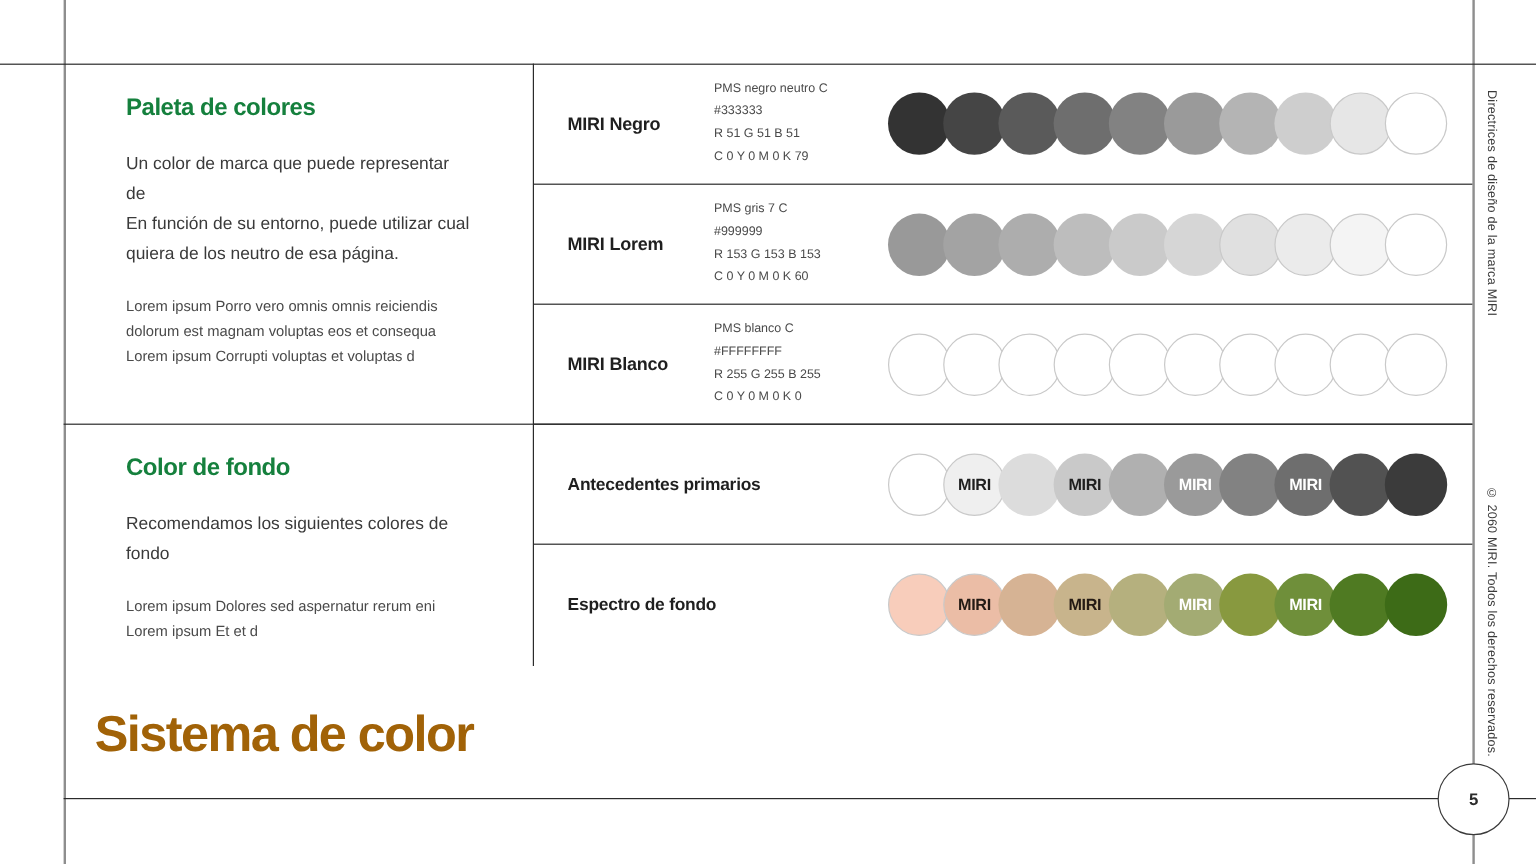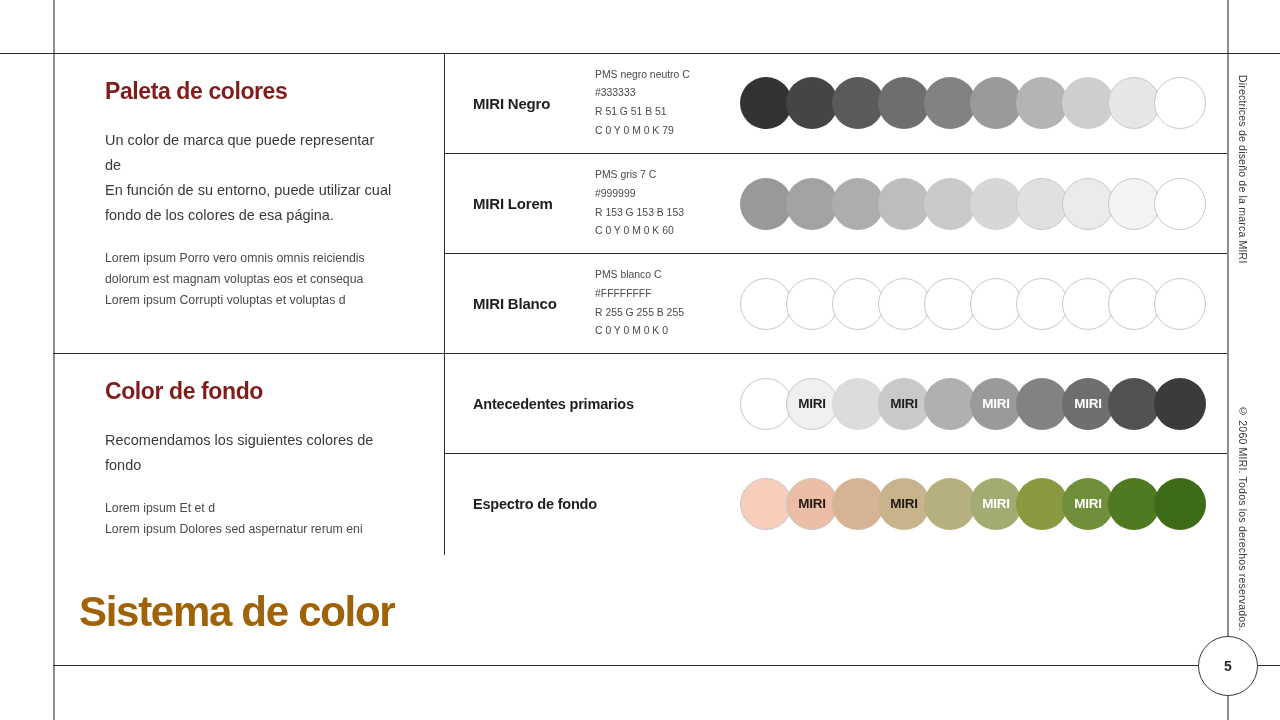--- a/index.html
+++ b/index.html
@@ -27,22 +27,22 @@
   .col-right{position:absolute;left:391px;top:0;width:783px;height:502px;
              border-left:1px solid #2b2b2b;box-sizing:border-box;}
 
   .divider-mid{position:absolute;left:0;top:300px;width:1174px;height:1px;background:#2b2b2b;}
 
   
   .block{padding:0 26px;}
   .block-a{position:absolute;top:26px;left:0;width:391px;box-sizing:border-box;}
   .block-b{position:absolute;top:326px;left:0;width:391px;box-sizing:border-box;}
   h2.sec-title{
-    font-size:23px;font-weight:700;letter-spacing:-.4px;
-    color:#7f1d1d;margin:0 0 24px 0;line-height:1.1;
+    font-size:20px;font-weight:700;letter-spacing:-.4px;
+    color:#15803d;margin:0 0 24px 0;line-height:1.1;
   }
   .lead{font-size:14.5px;line-height:1.72;color:#3a3a3a;margin:0 0 20px 0;}
   .lead span{display:block;}
   .fine{font-size:12.3px;line-height:1.72;color:#4a4a4a;margin:0;}
   .fine span{display:block;}
 
   
   .srow{position:relative;width:100%;box-sizing:border-box;display:flex;align-items:center;}
   .srow + .srow{border-top:1px solid #2b2b2b;}
   .srow-tall{height:100px;}
@@ -113,39 +113,39 @@
     <div class="split">
 
       <div class="col-left">
 
         <div class="block block-a">
           <div class="block">
             <h2 class="sec-title">Paleta de colores</h2>
             <p class="lead">
               <span>Un color de marca que puede representar de</span>
               <span>En función de su entorno, puede utilizar cual</span>
-              <span>fondo de los colores de esa página.</span>
+              <span>quiera de los neutro de esa página.</span>
             </p>
             <p class="fine">
               <span>Lorem ipsum Porro vero omnis omnis reiciendis</span>
               <span>dolorum est magnam voluptas eos et consequa</span>
               <span>Lorem ipsum Corrupti voluptas et voluptas d</span>
             </p>
           </div>
         </div>
 
         <div class="block block-b">
           <div class="block">
             <h2 class="sec-title">Color de fondo</h2>
             <p class="lead">
               <span>Recomendamos los siguientes colores de fondo</span>
             </p>
             <p class="fine">
+              <span>Lorem ipsum Dolores sed aspernatur rerum eni</span>
               <span>Lorem ipsum Et et d</span>
-              <span>Lorem ipsum Dolores sed aspernatur rerum eni</span>
             </p>
           </div>
         </div>
 
       </div>
 
       <div class="col-right" id="swatch-table">
           <div class="srow srow-tall">
             <div class="srow-label">MIRI Negro</div>
             <div class="srow-spec">

